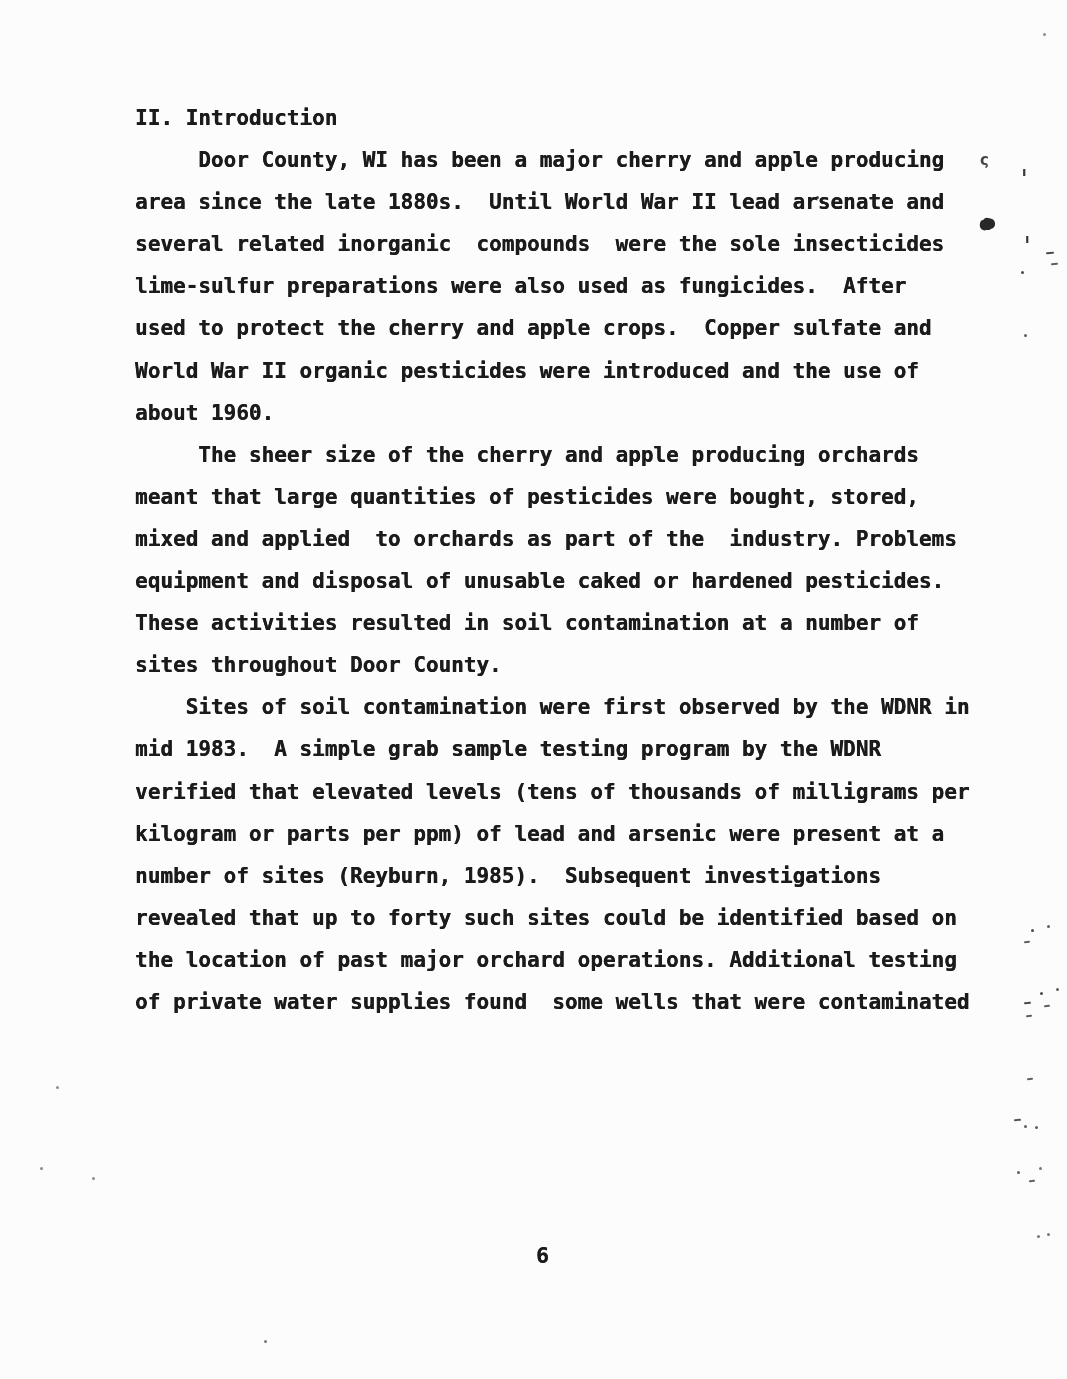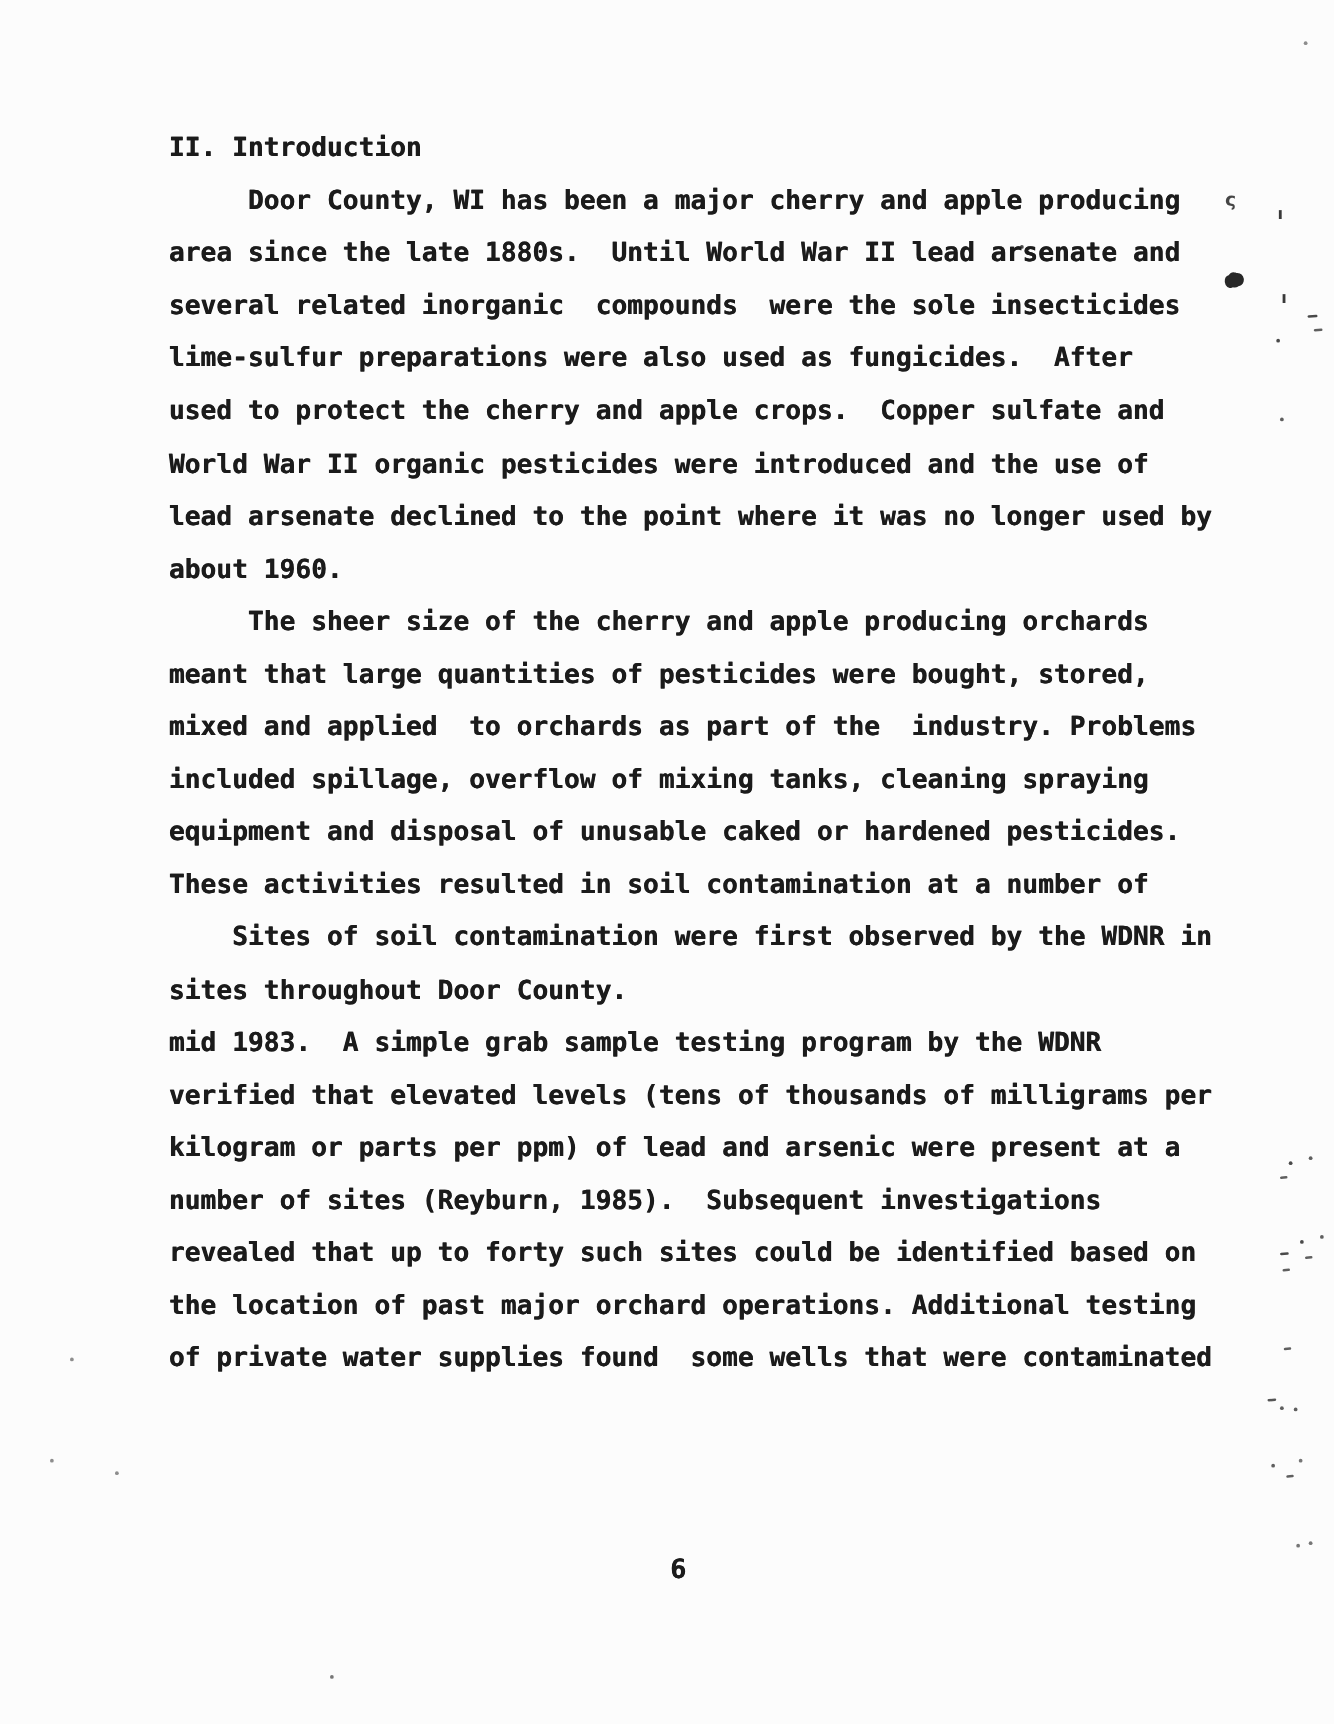--- a/index.html
+++ b/index.html
@@ -50,30 +50,28 @@
 <div class="page">
   <div class="textblock">
     <div class="line">II. Introduction</div>
     <div>
         <div class="line">     Door County, WI has been a major cherry and apple producing</div>
         <div class="line">area since the late 1880s.  Until World War II lead arsenate and</div>
         <div class="line">several related inorganic  compounds  were the sole insecticides</div>
         <div class="line">lime-sulfur preparations were also used as fungicides.  After</div>
         <div class="line">used to protect the cherry and apple crops.  Copper sulfate and</div>
         <div class="line">World War II organic pesticides were introduced and the use of</div>
-        <div class="line">lead arsenate declined to the point where it was no longer used by</div>
         <div class="line">about 1960.</div>
         <div class="line">     The sheer size of the cherry and apple producing orchards</div>
         <div class="line">meant that large quantities of pesticides were bought, stored,</div>
         <div class="line">mixed and applied  to orchards as part of the  industry. Problems</div>
-        <div class="line">included spillage, overflow of mixing tanks, cleaning spraying</div>
         <div class="line">equipment and disposal of unusable caked or hardened pesticides.</div>
         <div class="line">These activities resulted in soil contamination at a number of</div>
+        <div class="line">sites throughout Door County.</div>
         <div class="line">    Sites of soil contamination were first observed by the WDNR in</div>
-        <div class="line">sites throughout Door County.</div>
         <div class="line">mid 1983.  A simple grab sample testing program by the WDNR</div>
         <div class="line">verified that elevated levels (tens of thousands of milligrams per</div>
         <div class="line">kilogram or parts per ppm) of lead and arsenic were present at a</div>
         <div class="line">number of sites (Reyburn, 1985).  Subsequent investigations</div>
         <div class="line">revealed that up to forty such sites could be identified based on</div>
         <div class="line">the location of past major orchard operations. Additional testing</div>
         <div class="line">of private water supplies found  some wells that were contaminated</div>
       </div>
   </div>
   <div class="pagenum">6</div>

